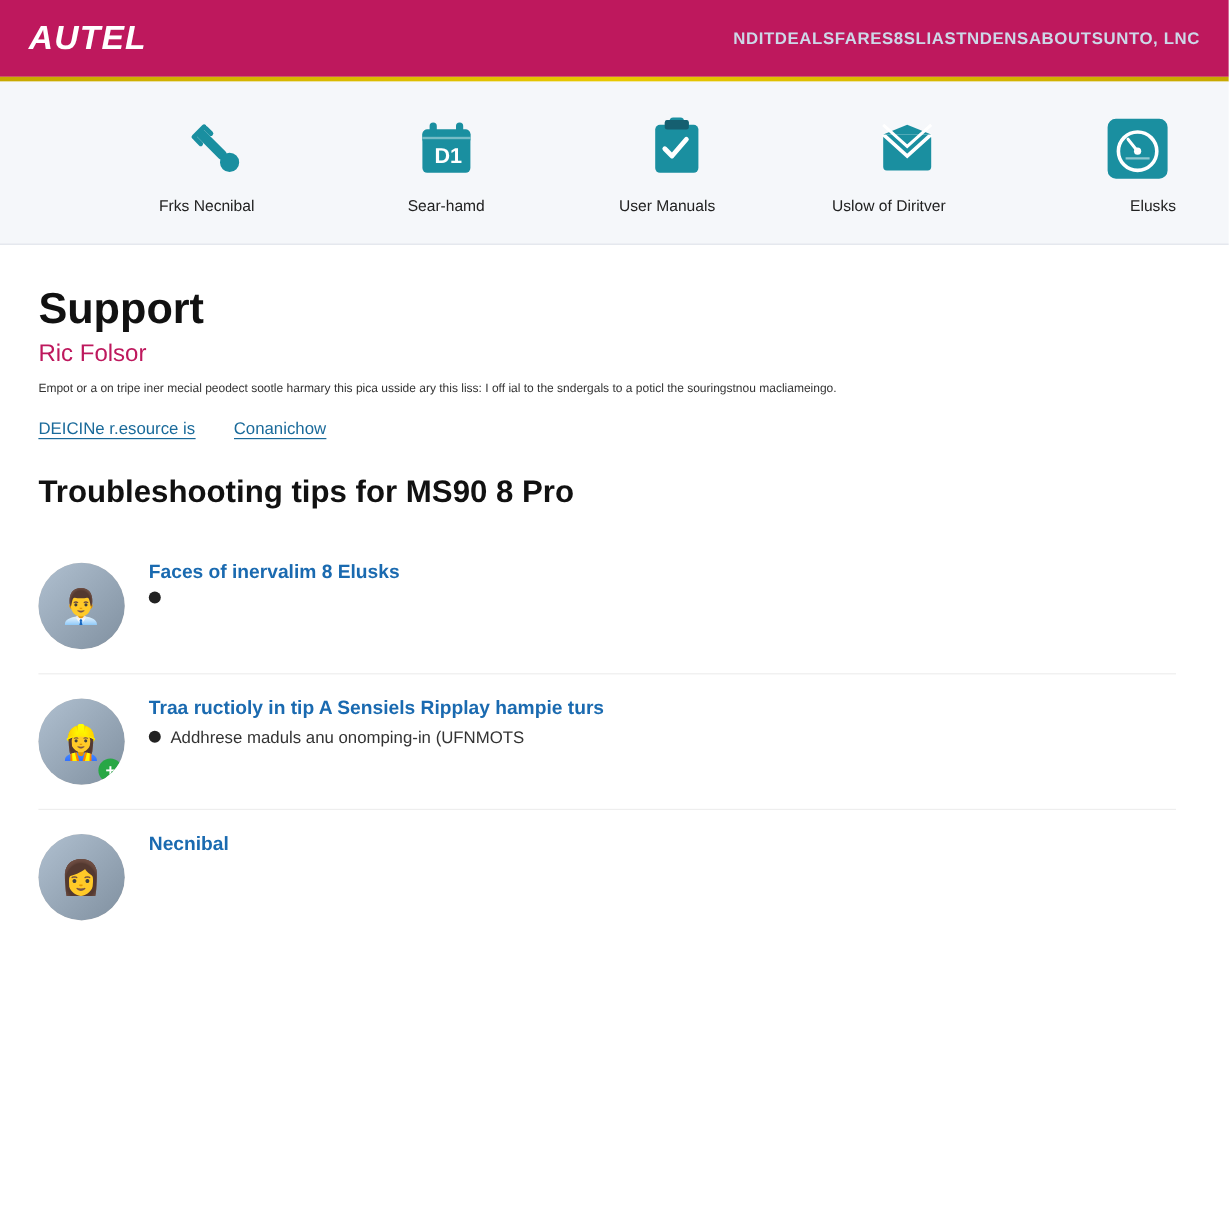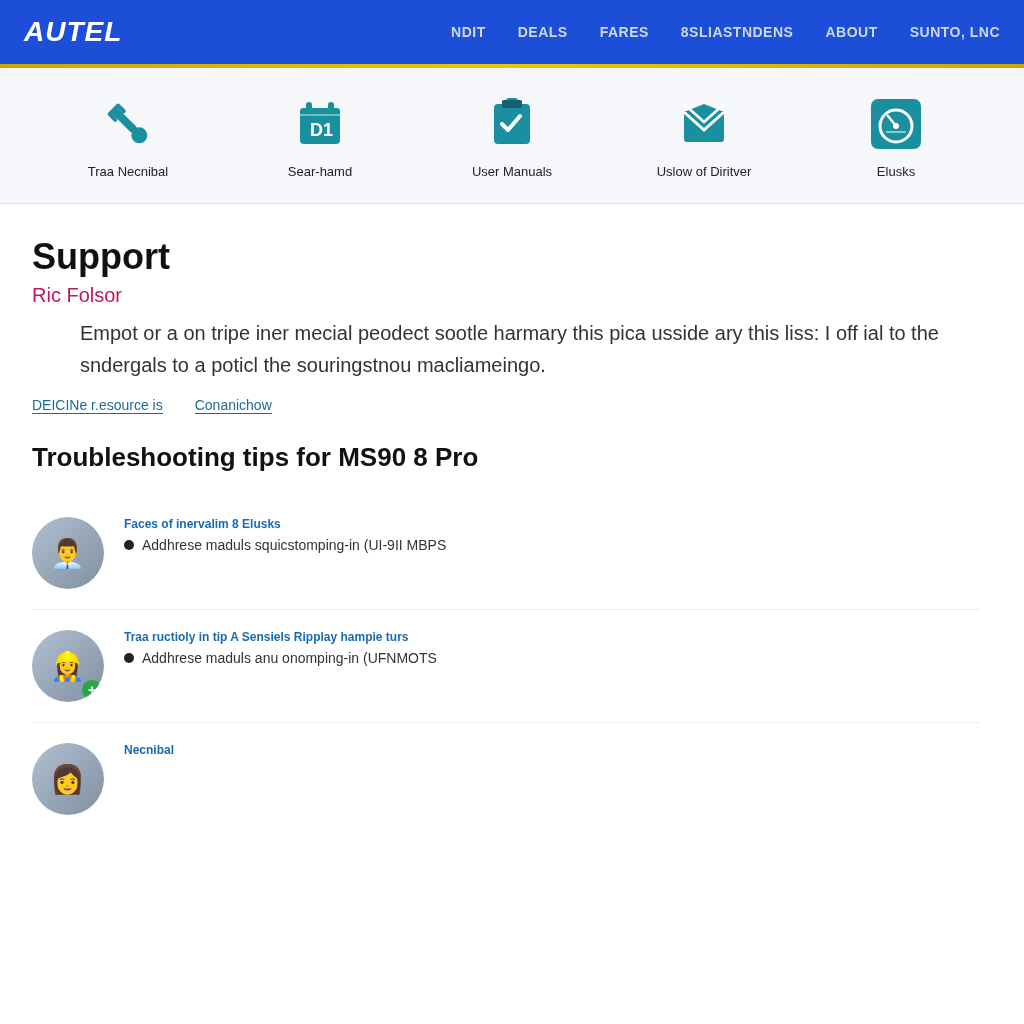--- a/index.html
+++ b/index.html
@@ -1,36 +1,35 @@
 <!DOCTYPE html>
 <html><head>
   <meta charset="utf-8">
   <style>
     * { margin: 0; padding: 0; box-sizing: border-box; }
     body { font-family: Arial, sans-serif; background: #fff; width: 1024px; }
 
     
     .navbar {
-      background: #1d4ed8;
+      background: #be185d;
       display: flex;
       align-items: center;
       padding: 0 24px;
       height: 64px;
     }
     .navbar-logo {
       color: #fff;
       font-size: 28px;
       font-weight: 900;
       letter-spacing: 1px;
       margin-right: auto;
       font-style: italic;
     }
     .navbar-links {
       display: flex;
-      gap: 32px;
     }
     .navbar-link {
       color: #cdd8e8;
       text-decoration: none;
       font-size: 14px;
       font-weight: 600;
       letter-spacing: 0.5px;
       text-transform: uppercase;
       cursor: pointer;
     }
@@ -46,21 +45,21 @@
       background: #f5f7fa;
       border-bottom: 1px solid #e0e4ea;
       display: flex;
       align-items: center;
       padding: 16px 32px;
       gap: 0;
     }
     .icon-toolbar-item {
       display: flex;
       flex-direction: column;
-      align-items: center;
+      align-items: flex-end;
       flex: 1;
       cursor: pointer;
       padding: 8px 12px;
       gap: 8px;
     }
     .icon-box {
       width: 64px;
       height: 64px;
       display: flex;
       align-items: center;
@@ -84,26 +83,25 @@
       color: #111;
       margin-bottom: 6px;
     }
     .support-subtitle {
       font-size: 20px;
       font-weight: 400;
       color: #be185d;
       margin-bottom: 10px;
     }
     .support-description {
-      font-size: 20px;
+      font-size: 10px;
       color: #333;
       line-height: 1.6;
       margin-bottom: 16px;
       max-width: 860px;
-      margin-left: 48px;
     }
     .support-links {
       display: flex;
       gap: 32px;
       margin-bottom: 28px;
     }
     .support-link {
       color: #1a6a9a;
       font-size: 14px;
       text-decoration: none;
@@ -163,21 +161,21 @@
       align-items: center;
       justify-content: center;
       color: #fff;
       font-size: 14px;
       font-weight: bold;
     }
     .article-content {
       flex: 1;
     }
     .article-title-link {
-      font-size: 12px;
+      font-size: 16px;
       font-weight: 700;
       color: #1a6ab0;
       cursor: pointer;
       text-decoration: none;
       display: block;
       margin-bottom: 6px;
     }
     .article-bullet {
       font-size: 14px;
       color: #333;
@@ -225,21 +223,21 @@
       <svg width="56" height="56" viewBox="0 0 56 56" fill="none">
         <g transform="rotate(-45 28 28)">
           <rect x="24" y="8" width="8" height="30" rx="3" fill="#1a8fa0"></rect>
           <circle cx="28" cy="44" r="8" fill="#1a8fa0"></circle>
           <rect x="20" y="8" width="4" height="10" rx="2" fill="#1a8fa0"></rect>
           <rect x="32" y="8" width="4" height="10" rx="2" fill="#1a8fa0"></rect>
           <rect x="20" y="6" width="16" height="4" rx="2" fill="#1a8fa0"></rect>
         </g>
       </svg>
     </div>
-    <span class="icon-label">Traa Necnibal</span>
+    <span class="icon-label">Frks Necnibal</span>
   </div>
 
   <div class="icon-toolbar-item">
     <div class="icon-box">
       <svg width="56" height="56" viewBox="0 0 56 56" fill="none">
         <rect x="8" y="12" width="40" height="36" rx="4" fill="#1a8fa0"></rect>
         <rect x="8" y="12" width="40" height="12" rx="4" fill="#1a8fa0"></rect>
         <rect x="14" y="6" width="6" height="14" rx="3" fill="#1a8fa0"></rect>
         <rect x="36" y="6" width="6" height="14" rx="3" fill="#1a8fa0"></rect>
         <text x="18" y="40" font-size="18" font-weight="bold" fill="white">D1</text>
@@ -305,21 +303,20 @@
   <div class="article-list">
 
     <div class="article-item">
       <div class="article-avatar">
         <div class="avatar-person">👨‍💼</div>
       </div>
       <div class="article-content">
         <a class="article-title-link">Faces of inervalim 8 Elusks</a>
         <div class="article-bullet">
           <div class="bullet-dot"></div>
-          <span>Addhrese maduls squicstomping-in (UI-9II MBPS</span>
         </div>
       </div>
     </div>
 
     <div class="article-item">
       <div class="article-avatar">
         <div class="avatar-person">👷‍♀️</div>
         <div class="avatar-badge">+</div>
       </div>
       <div class="article-content">

